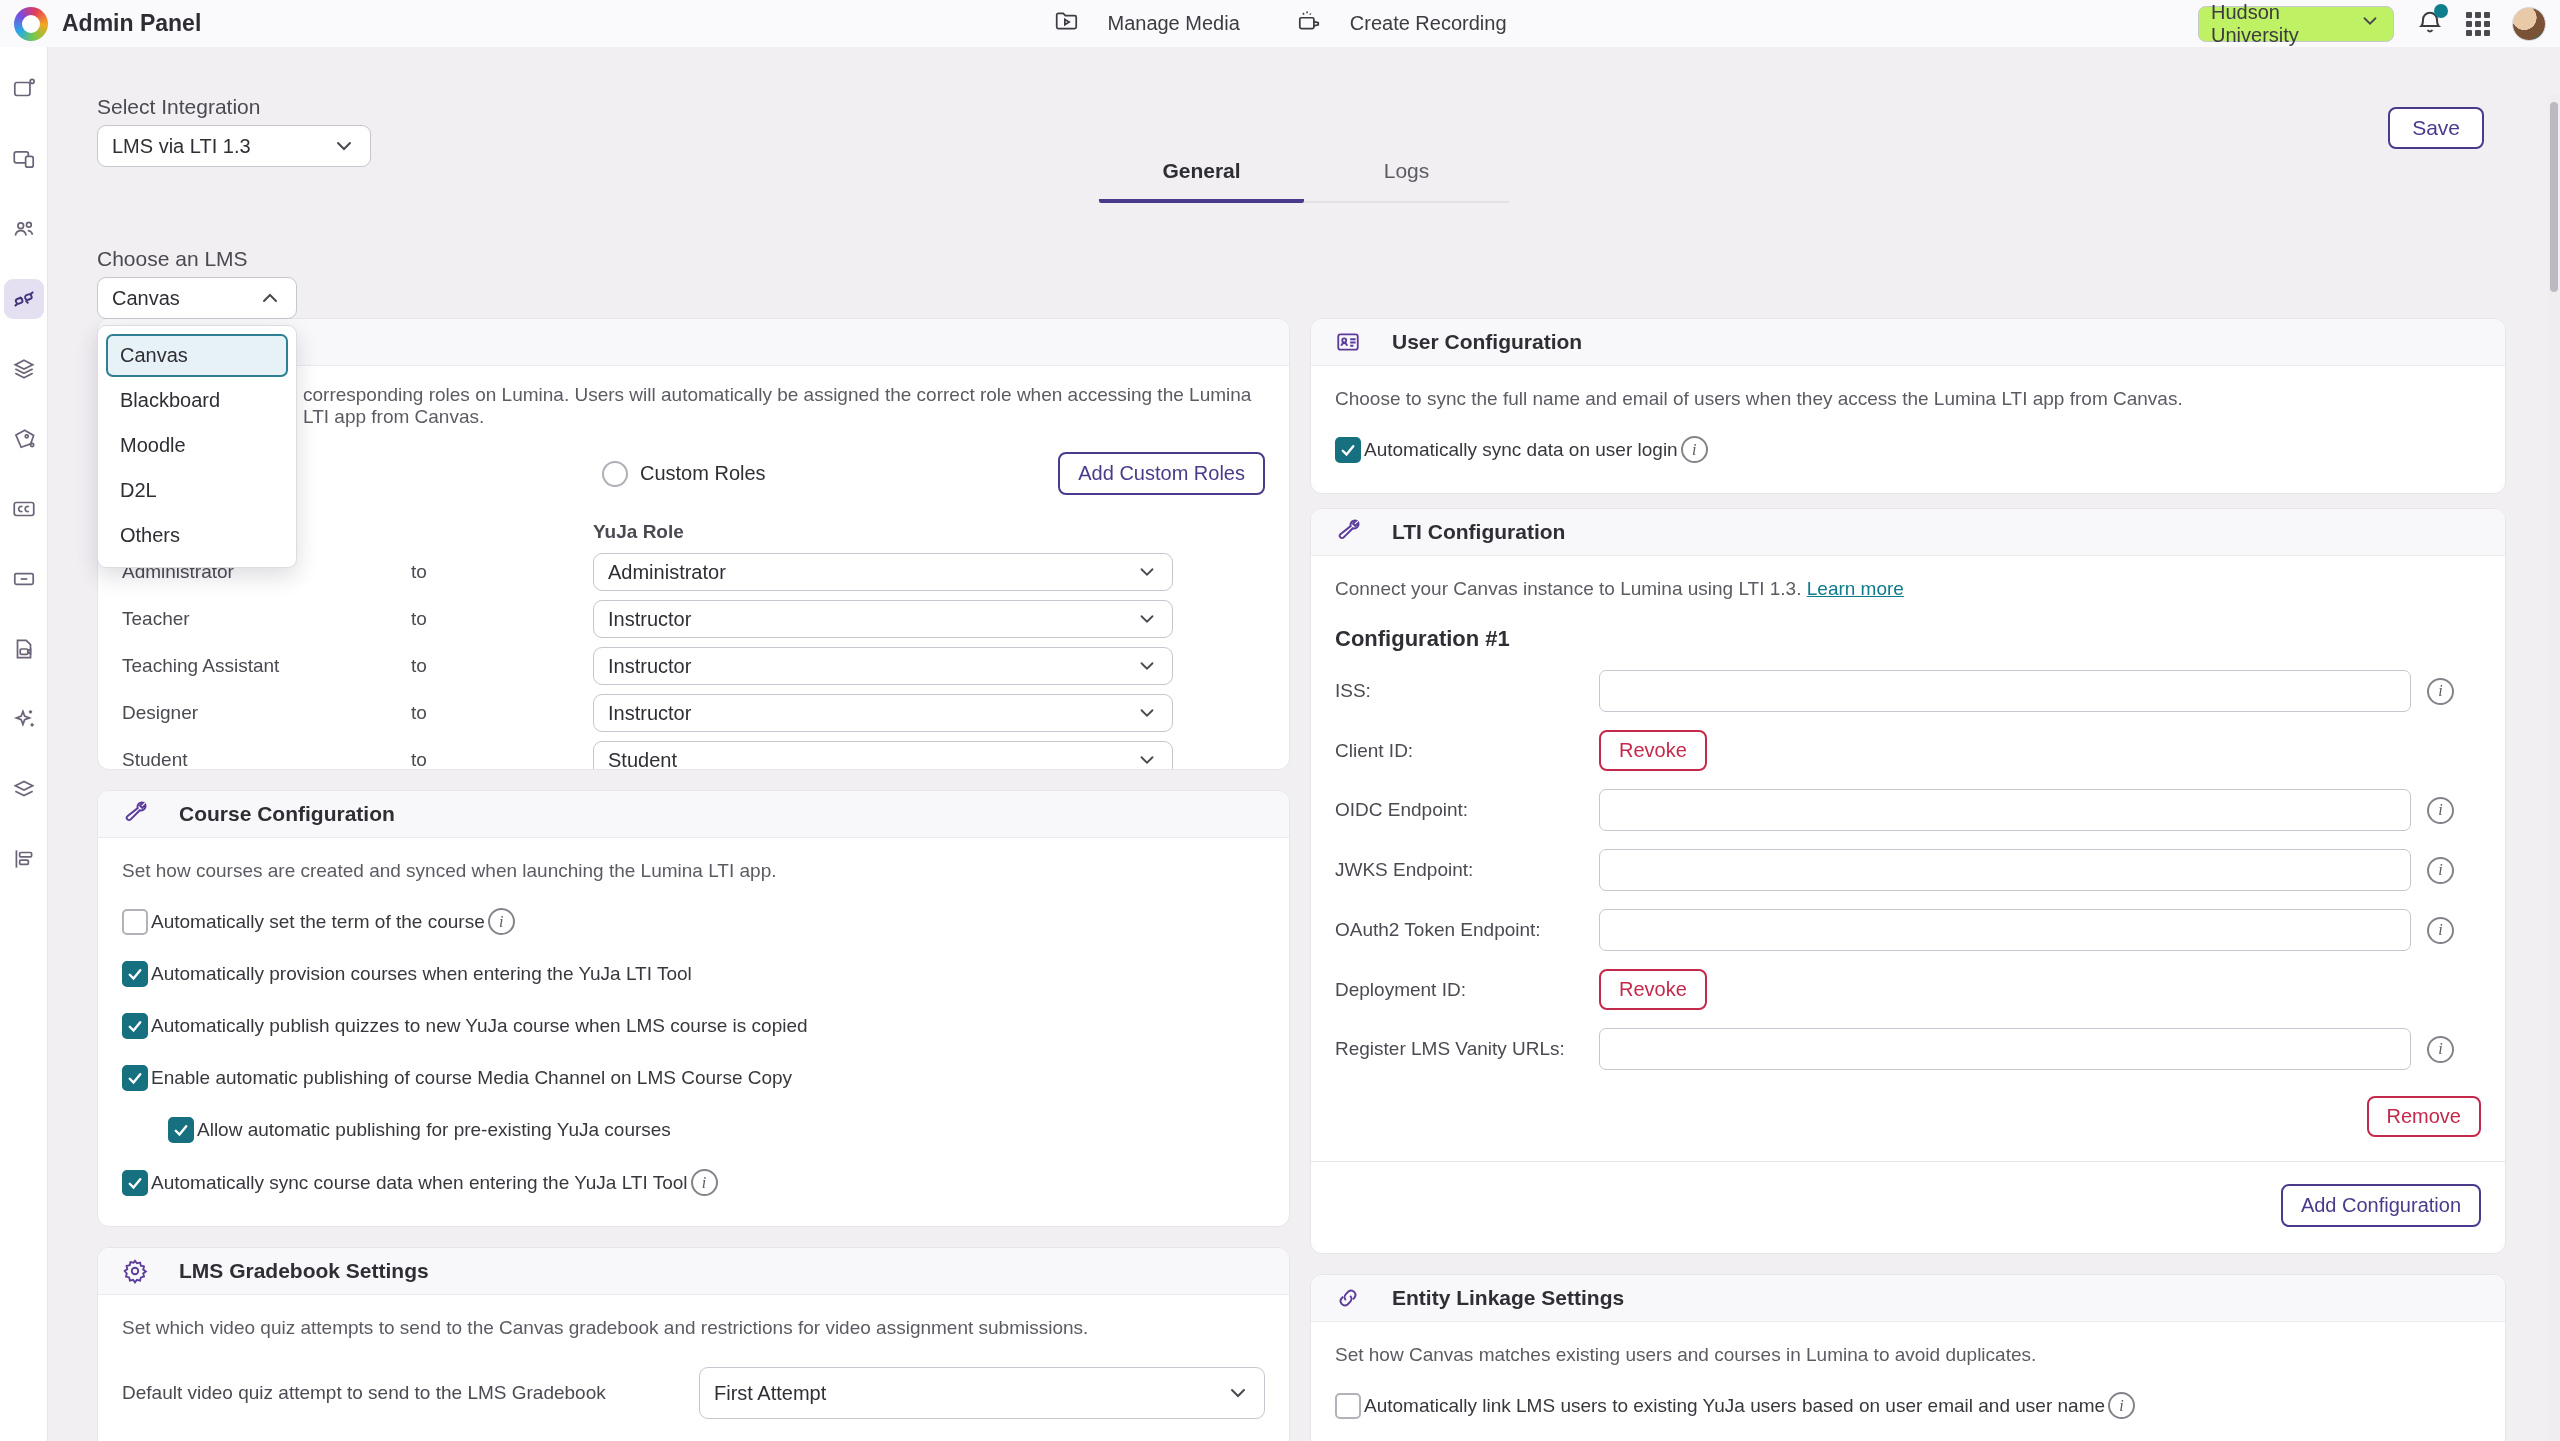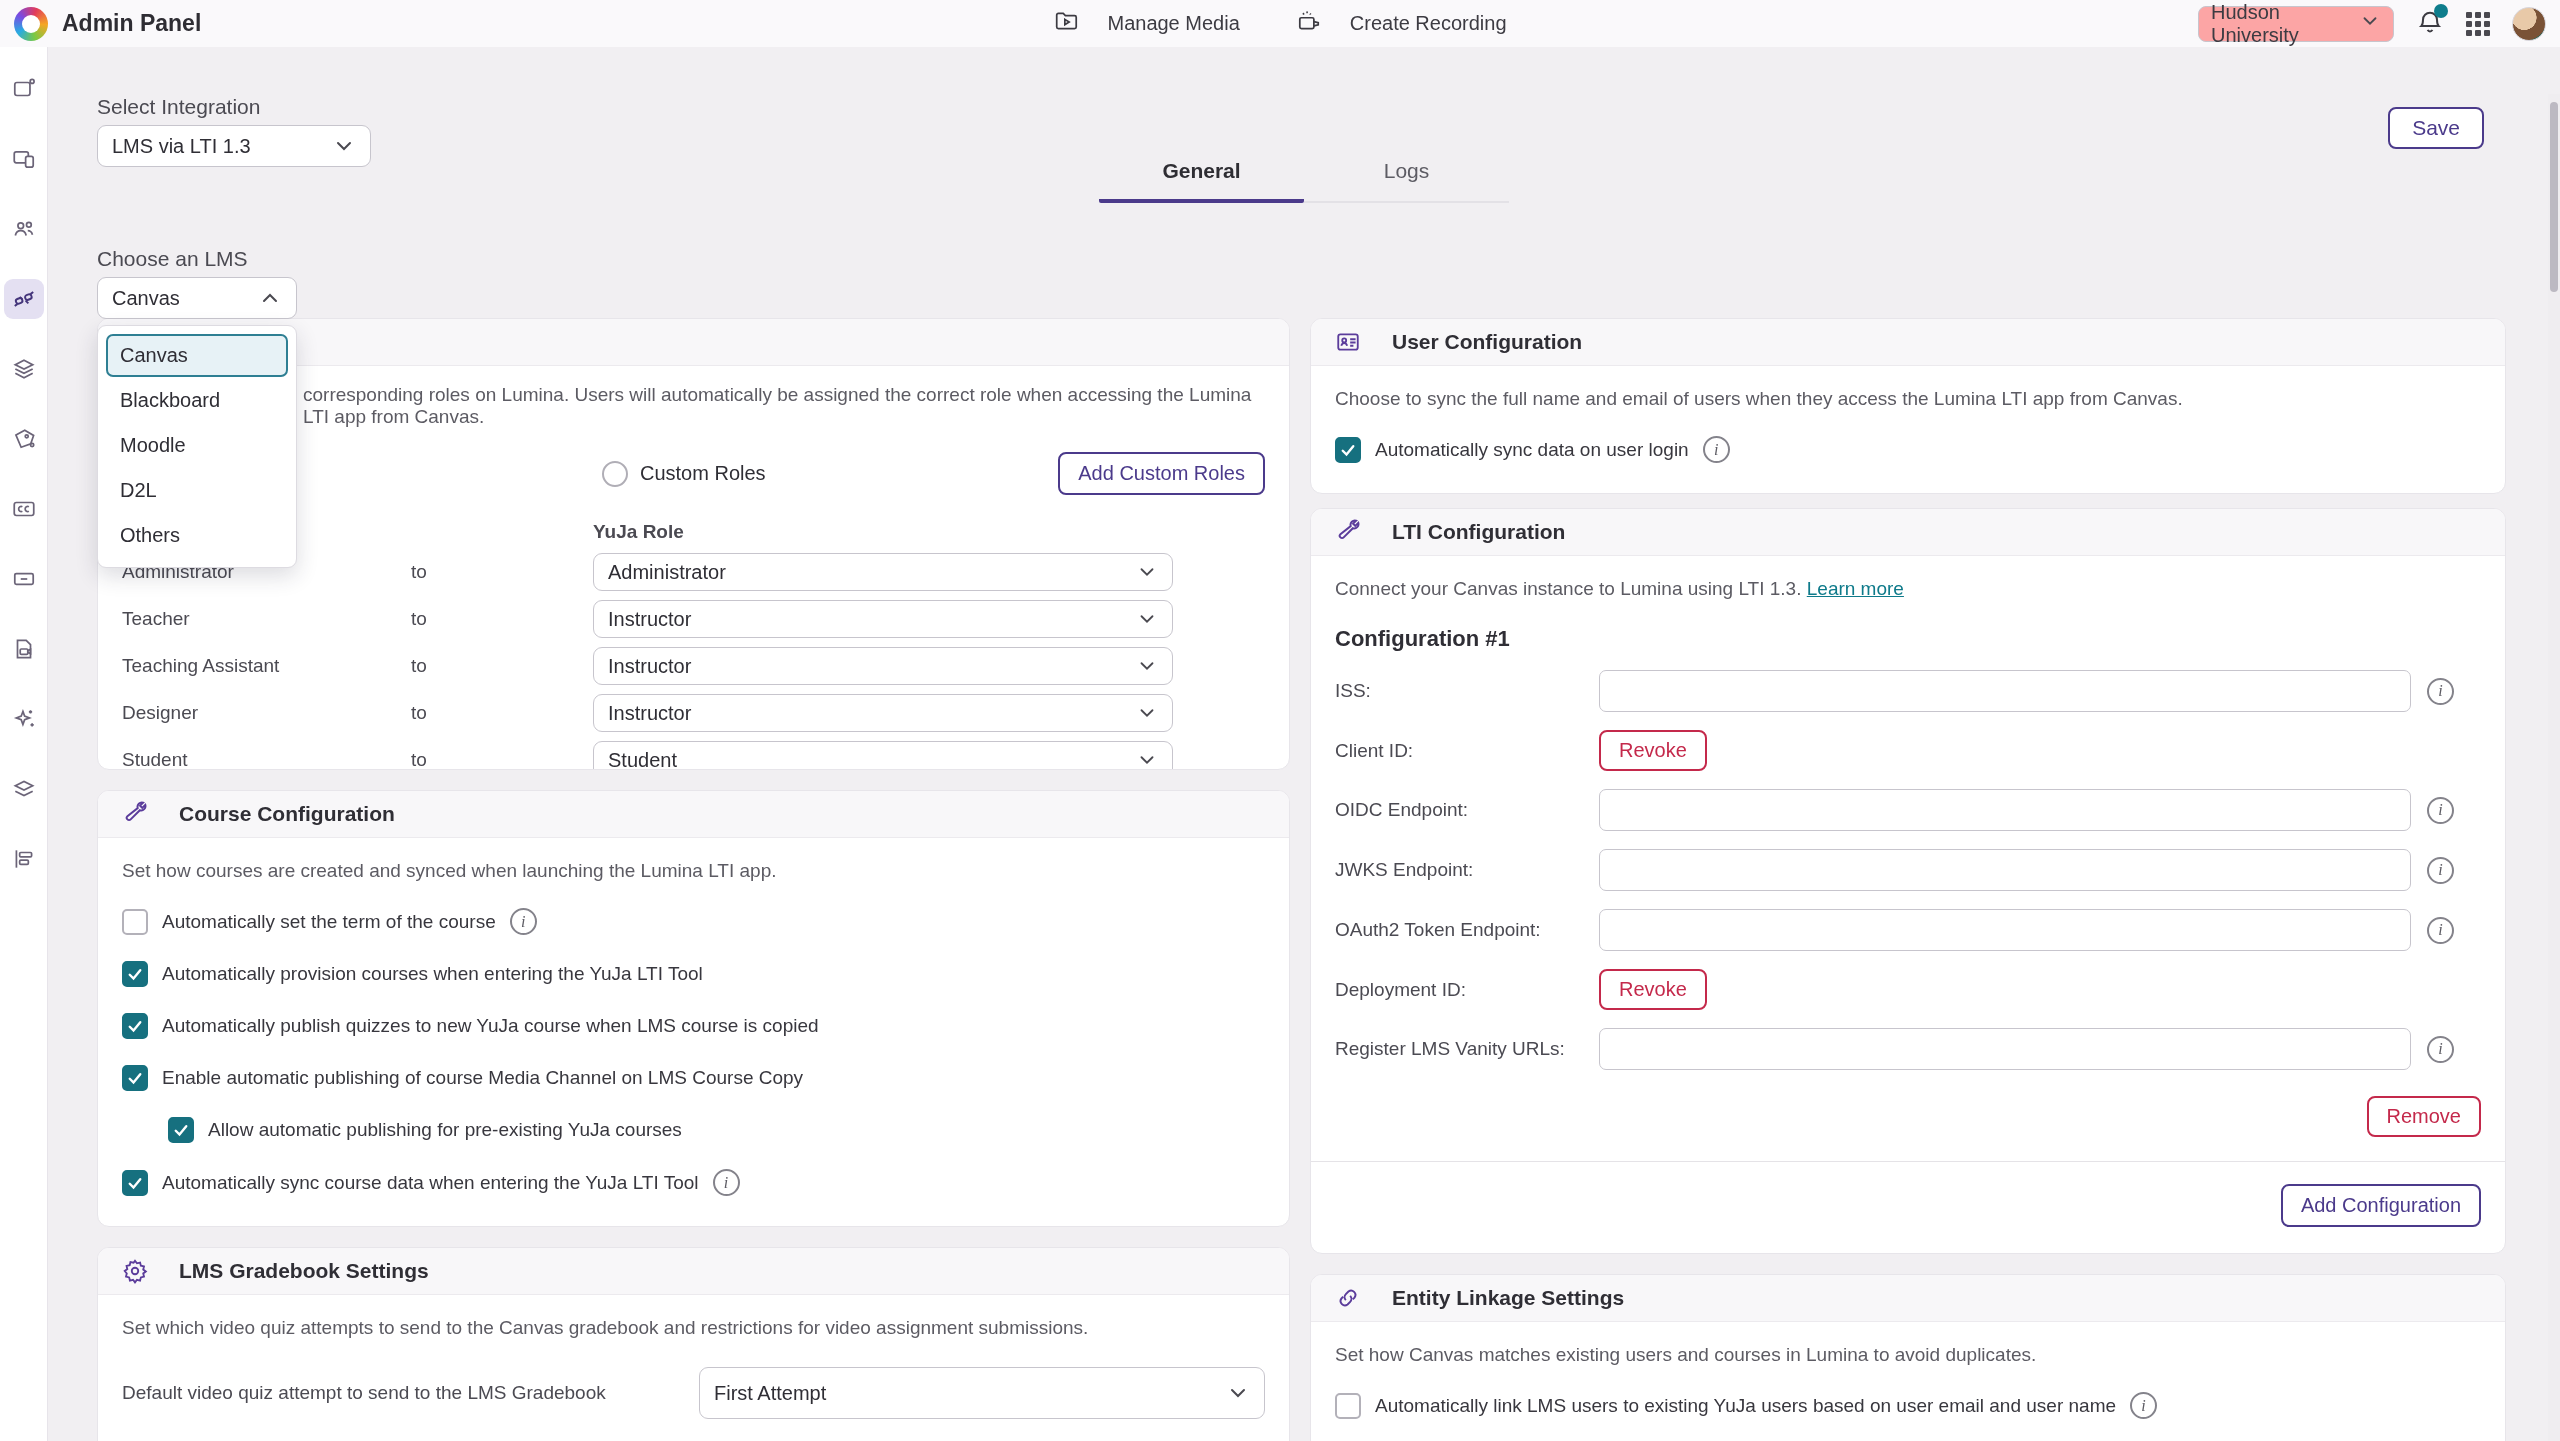--- a/index.html
+++ b/index.html
@@ -10,21 +10,21 @@
   
   .topbar { position:absolute; top:0; left:0; right:0; height:47px; background:#faf9fb; display:flex; align-items:center; padding:0 14px; z-index:60; }
   .brand { display:flex; align-items:center; gap:14px; }
   .logo { width:34px; height:34px; border-radius:50%; background:conic-gradient(from 20deg,#e23b5a,#f5a623,#7ac943,#29abe2,#7b4ae2,#e23b5a); position:relative; }
   .logo::after { content:""; position:absolute; inset:8px; background:#fff; border-radius:50%; }
   .app-title { font-size:23px; font-weight:700; color:#2e2d33; }
   .topbar-center { position:absolute; left:50%; top:0; height:47px; transform:translateX(-50%); display:flex; align-items:center; gap:56px; }
   .top-link { display:flex; align-items:center; gap:28px; font-size:20px; color:#3c3b42; cursor:pointer; }
   .top-link svg { stroke:#3c3b42; }
   .topbar-right { margin-left:auto; display:flex; align-items:center; gap:22px; }
-  .org-select { display:flex; align-items:center; justify-content:space-between; width:196px; height:36px; border:1px solid #c7c5cd; border-radius:8px; background:#fca5a5; padding:0 12px; font-size:20px; color:#3c3b42; cursor:pointer; }
+  .org-select { display:flex; align-items:center; justify-content:space-between; width:196px; height:36px; border:1px solid #c7c5cd; border-radius:8px; background:#bef264; padding:0 12px; font-size:20px; color:#3c3b42; cursor:pointer; }
   .bell-wrap { position:relative; cursor:pointer; }
   .bell-dot { position:absolute; top:-4px; right:-4px; width:14px; height:14px; border-radius:50%; background:#0e7d8c; }
   .grid-icon { display:grid; grid-template-columns:repeat(3,6px); grid-gap:3px; cursor:pointer; }
   .grid-icon i { width:6px; height:6px; background:#4a4950; border-radius:1px; }
   .avatar { width:34px; height:34px; border-radius:50%; background:radial-gradient(circle at 35% 30%, #e8c9a8 0 40%, #7a5236 41% 75%, #3c6352 76%); border:1px solid #d8d6dc; cursor:pointer; }
 
   
   .sidebar { position:absolute; top:47px; left:0; bottom:0; width:48px; background:#ffffff; border-right:1px solid #e7e4ea; display:flex; flex-direction:column; align-items:center; padding-top:22px; gap:30px; z-index:55; }
   .side-item { width:40px; height:40px; display:flex; align-items:center; justify-content:center; border-radius:9px; color:#6b6478; cursor:pointer; }
   .side-item.active { background:#e4e0f2; color:#44357b; }
@@ -61,21 +61,21 @@
   
   .col-left  { position:absolute; left:49px;  top:271px; width:1193px; }
   .col-right { position:absolute; left:1262px; top:271px; width:1196px; }
   .panel { background:#fff; border:1px solid #e7e5ea; border-radius:12px; margin-bottom:20px; overflow:hidden; }
   .panel-head { background:#f8f7f9; border-bottom:1px solid #eceaee; min-height:47px; display:flex; align-items:center; gap:31px; padding:0 24px; }
   .panel-title { font-size:21px; font-weight:700; color:#2f2e35; }
   .panel-head svg { stroke:#5b3c9b; flex:0 0 auto; }
   .panel-body { padding:22px 24px; }
   .desc { font-size:19px; color:#5c5b63; }
 
-  .cb-row { display:flex; align-items:center; gap:14px; font-size:19px; color:#38373e; margin-top:26px; }
+  .cb-row { display:flex; align-items:center; gap:3px; font-size:19px; color:#38373e; margin-top:26px; }
   .cb-row.nested { margin-left:46px; }
 
   
   .role-desc { padding-left:181px; }
   .role-toolbar { display:flex; align-items:center; margin-top:24px; }
   .custom-roles { display:flex; align-items:center; gap:12px; margin-left:480px; font-size:20px; color:#2f2e35; }
   .role-col-head { margin:26px 0 10px 471px; font-size:19px; font-weight:700; color:#4b4a52; }
   .role-row { display:flex; align-items:center; margin-bottom:9px; }
   .role-row .lms-role { flex:0 0 230px; font-size:19px; color:#4b4a52; }
   .role-row .to { flex:0 0 241px; font-size:19px; color:#4b4a52; padding-left:59px; }

